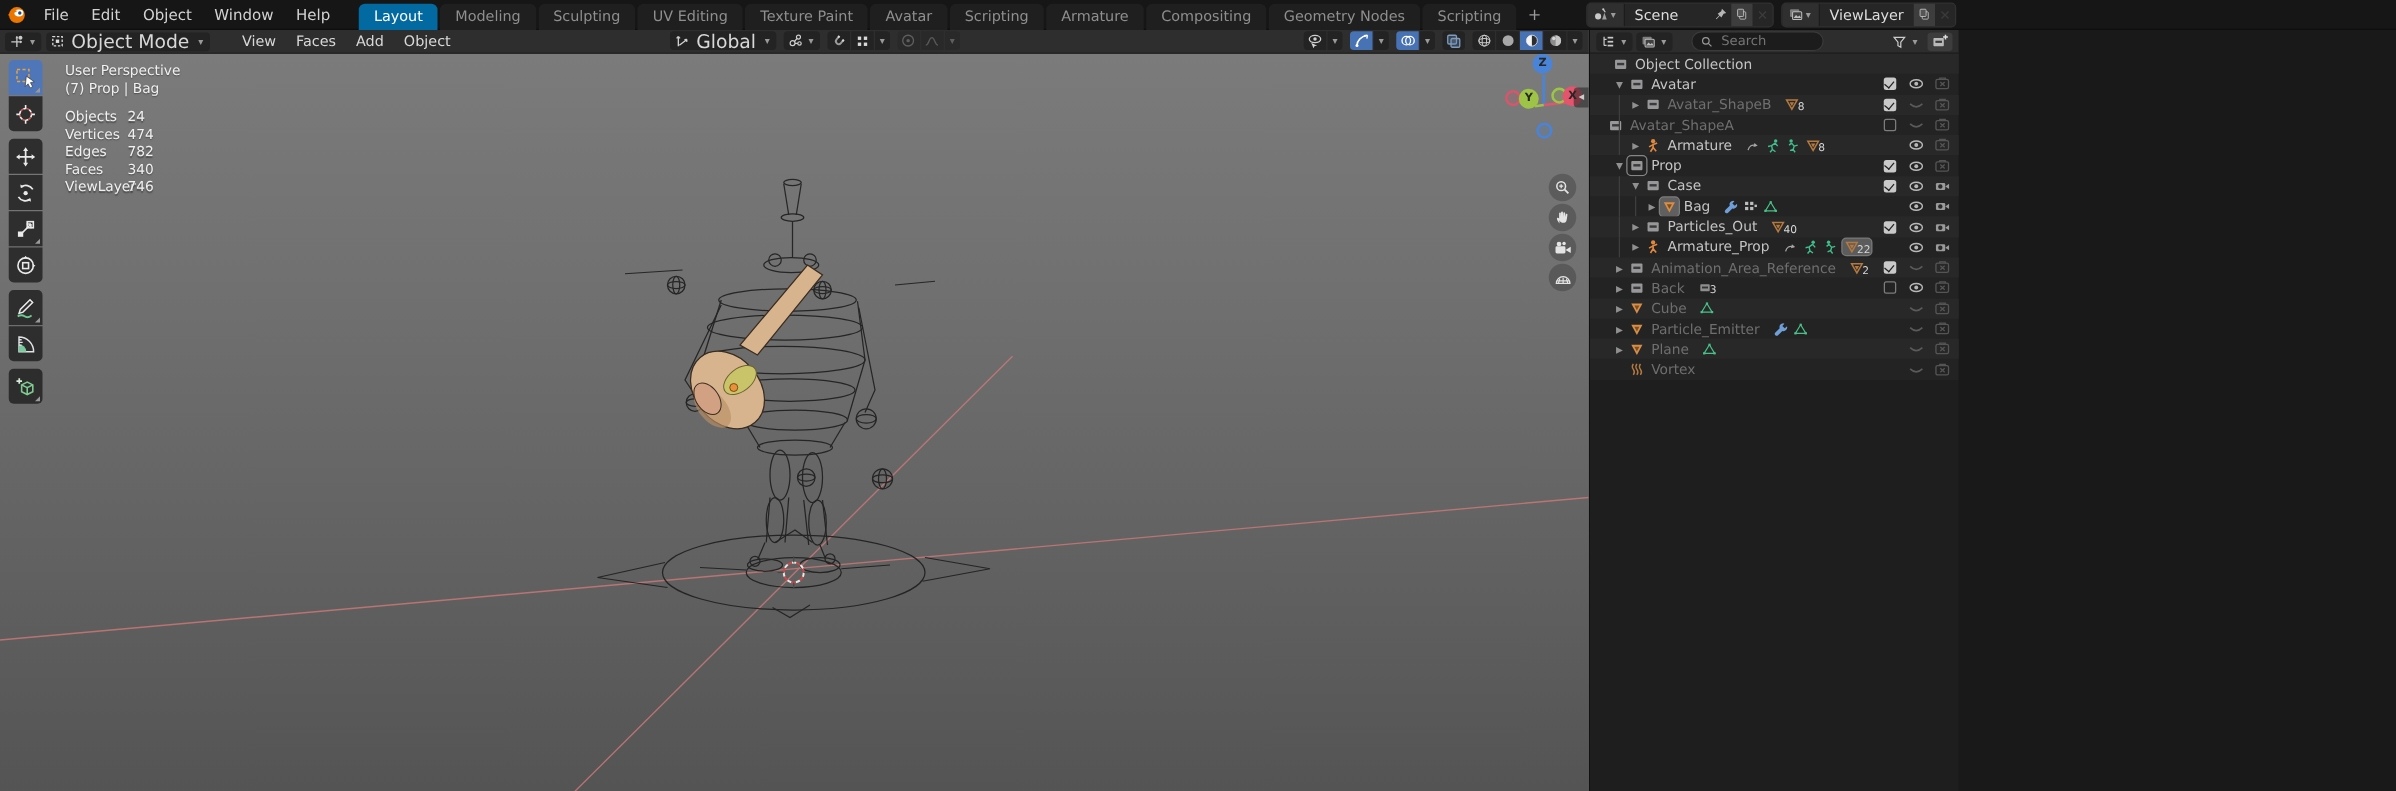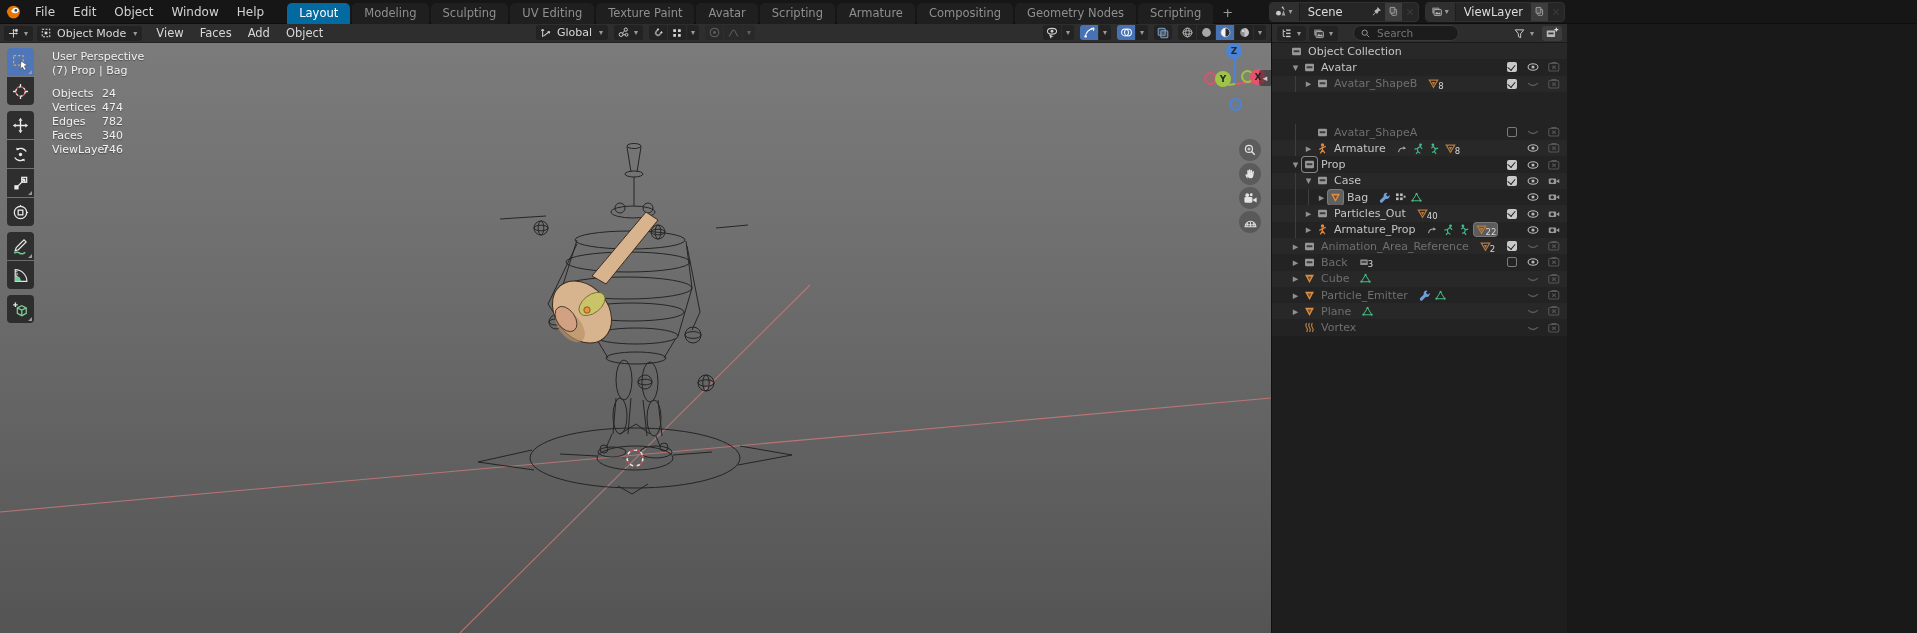--- a/index.html
+++ b/index.html
@@ -23,21 +23,21 @@
   .id-block .mini{padding:0 3px;color:#9a9a9a}
   .id-block .mini.lit{background:#3d3d3d}
   .id-block .mini.dim{color:#555}
   
   #main{display:flex;height:609px}
   #viewport{width:1271px;position:relative;background:#6e6e6e}
   
   #vp-header{position:relative;height:18px;background:#2e2e2e;border-bottom:1px solid #222;display:flex;align-items:center;padding:0 4px;z-index:30}
   .hbtn{display:flex;align-items:center;background:#232323;border-radius:3px;height:15px;padding:0 3px;gap:2px;color:#cfcfcf}
   .hbtn.flat{background:transparent}
-  .hbtn .cap{font-size:11px;color:#d8d8d8;padding:0 3px}
+  .hbtn .cap{font-size:15px;color:#d8d8d8;padding:0 3px}
   .vp-menu{font-size:11.5px;color:#d8d8d8;padding:0 8px}
   .grp{display:flex;align-items:center;gap:1px}
   .chev{font-size:8px;color:#9a9a9a;padding:0 2px}
   .tbtn{display:flex;align-items:center;justify-content:center;background:#232323;height:15px;min-width:18px;border-radius:3px 0 0 3px}
   .tbtn.rd{border-radius:0 3px 3px 0;min-width:12px}
   .tbtn.mid{border-radius:0}
   .tbtn.on{background:#4772b3}
   .tbtn.lone{border-radius:3px}
   #vp-mid{position:absolute;left:536px;top:1px;display:flex;align-items:center;gap:6px}
   #vp-rt{position:absolute;right:5px;top:1px;display:flex;align-items:center;gap:6px}
@@ -202,21 +202,21 @@
       <span class="hbtn" style="margin-left:4px">
         <span class="icon">
             <svg width="12" height="12" viewBox="0 0 16 16">
               <rect x="3" y="3" width="10" height="10" fill="none" stroke="#dadada" stroke-width="1.4" stroke-dasharray="2.6 1.8"></rect>
               <rect x="6.2" y="6.2" width="3.6" height="3.6" fill="#dadada"></rect>
             </svg>
           </span>
         <span class="cap">Object Mode</span>
           <span class="chev">▾</span>
       </span>
-      <nav style="display:flex;margin-left:6px">
+      <nav style="display:flex;margin-left:18px">
         <span class="vp-menu">View</span>
           <span class="vp-menu">Faces</span>
           <span class="vp-menu">Add</span>
           <span class="vp-menu">Object</span>
       </nav>
       <div id="vp-mid">
         <span class="hbtn">
           <span class="icon">
               <svg width="13" height="13" viewBox="0 0 16 16">
                 <g stroke="#cfcfcf" stroke-width="1.3" fill="none">
@@ -783,21 +783,21 @@
             </span>
             <span class="tg">
               <svg width="14" height="14" viewBox="0 0 16 16">
                 <rect x="2" y="4" width="11.5" height="8.5" rx="1.5" stroke="#555" fill="none" stroke-width="1.2"></rect>
                 <path d="M5.5 4V2.8h5V4" stroke="#555" fill="none" stroke-width="1.2"></path>
                 <path d="M6 6.5l4 3.5M10 6.5l-4 3.5" stroke="#555" stroke-width="1.2"></path>
               </svg>
             </span>
           </span>
         </div>
-        <div class="ol-row grayed" style="padding-left: 30px; margin-top: 32px;">
+        <div class="ol-row grayed" style="">
           <span class="treeline" style="left: 23px;"></span>
           <span class="expander"></span>
           <span class="obj-icon">
             <svg width="13" height="13" viewBox="0 0 16 16">
               <rect x="2.5" y="3.5" width="11" height="9" rx="1" fill="#98989a"></rect>
               <rect x="4.5" y="6.5" width="7" height="2.4" fill="#3a3a3a"></rect>
             </svg>
           </span>
           <span class="lbl">Avatar_ShapeA</span>
           <span class="toggles">

